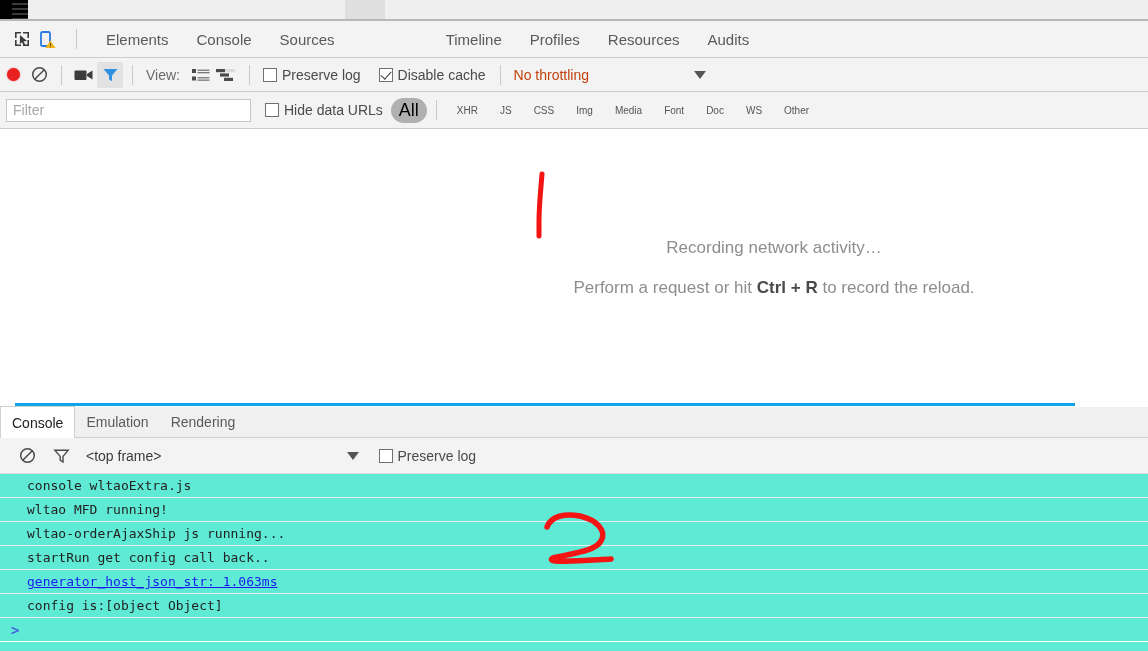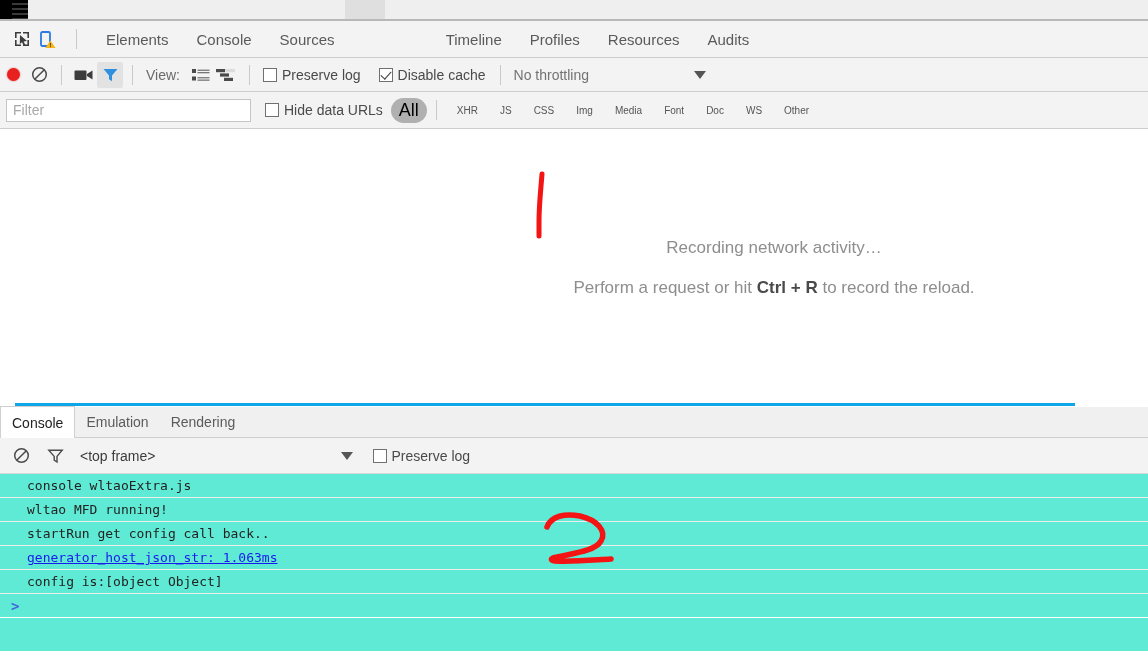--- a/index.html
+++ b/index.html
@@ -107,21 +107,21 @@
   .cbx.checked::after {
     content: "";
     position: absolute; left: 3px; top: 0px;
     width: 5px; height: 9px;
     border: solid #3c3c3c;
     border-width: 0 1.6px 1.6px 0;
     transform: rotate(42deg);
   }
   .cbx-label { font-size: 14px; color: #4a4a4a; }
   .throttle {
-    display: flex; align-items: center; font-size: 14px; color: #737373;
+    display: flex; align-items: center; font-size: 14px; color: #c2410c;
     cursor: pointer;
   }
   .tri-down {
     width: 0; height: 0;
     border-left: 6px solid transparent;
     border-right: 6px solid transparent;
     border-top: 8px solid #555555;
   }
 
   
@@ -198,21 +198,21 @@
     border-left: 1px solid #d0d0d0;
     border-right: 1px solid #d0d0d0;
     border-top: 1px solid #d0d0d0;
     margin-bottom: -1px; height: 32px;
   }
   .console-toolbar {
     position: absolute; left: 0; top: 438px; width: 1148px; height: 36px;
     background: #f3f3f3;
     border-bottom: 1px solid #d8d8d8;
     display: flex; align-items: center;
-    padding-left: 8px;
+    padding-left: 14px;
   }
   .frame-select {
     display: flex; align-items: center;
     margin-left: 12px;
     font-size: 14px; color: #3b3b3b;
     cursor: pointer;
   }
   .frame-arrow {
     width: 0; height: 0;
     border-left: 6px solid transparent;
@@ -441,20 +441,21 @@
     </div>
     <div class="cbx-wrap" style="margin-left:20px">
       <span class="cbx"></span>
       <span class="cbx-label">Preserve log</span>
     </div>
   </div>
 
   <div class="console-out">
     <div class="log-row">console wltaoExtra.js</div>
     <div class="log-row">wltao MFD running!</div>
+    <div class="log-row">wltao-orderAjaxShip js running...</div>
     <div class="log-row">startRun get config call back..</div>
     <div class="log-row link">generator_host_json_str: 1.063ms</div>
     <div class="log-row">config is:[object Object]</div>
     <div class="prompt-row">
       <span class="prompt-chevron">&gt;</span>
     </div>
   </div>
 
   <svg class="annot annot-1" width="46" height="72" viewBox="0 0 46 72">
     <path d="M22 4 C21 18, 19 34, 19 52 C19 58, 19 62, 19 66" fill="none" stroke="#f41414" stroke-width="5" stroke-linecap="round"></path>

